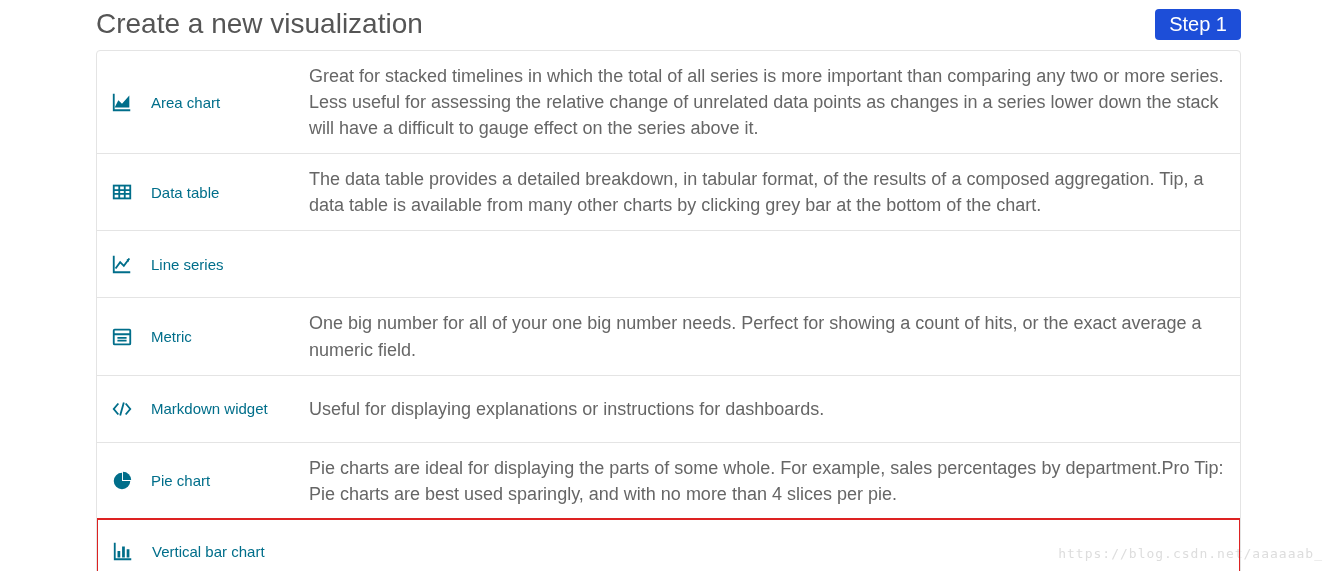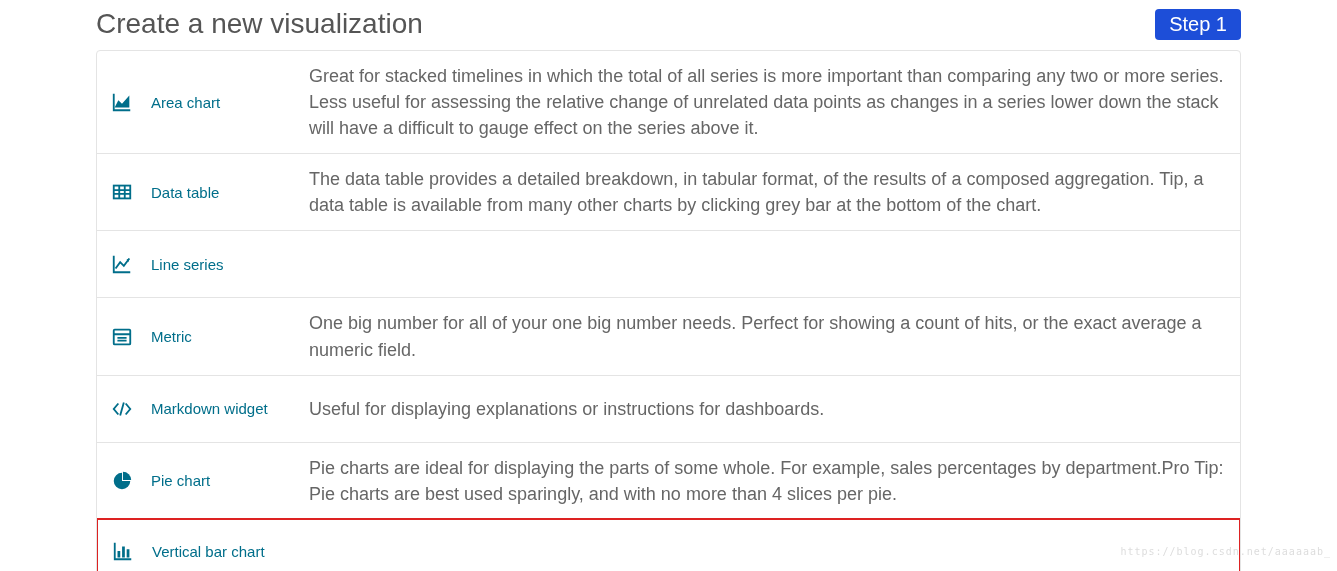--- a/index.html
+++ b/index.html
@@ -73,23 +73,23 @@
       padding-right: 8px;
     }
     .desc-cell {
       flex: 1;
       font-size: 18px;
       color: #666;
       line-height: 1.45;
     }
     .watermark {
       position: absolute;
-      right: 6px;
+      right: 14px;
       top: 546px;
-      font-size: 10px;
+      font-size: 13px;
       color: #ddd;
       font-family: monospace;
       letter-spacing: 1px;
       pointer-events: none;
     }
   </style>
 </head>
 <body>
 
 <div class="container">

